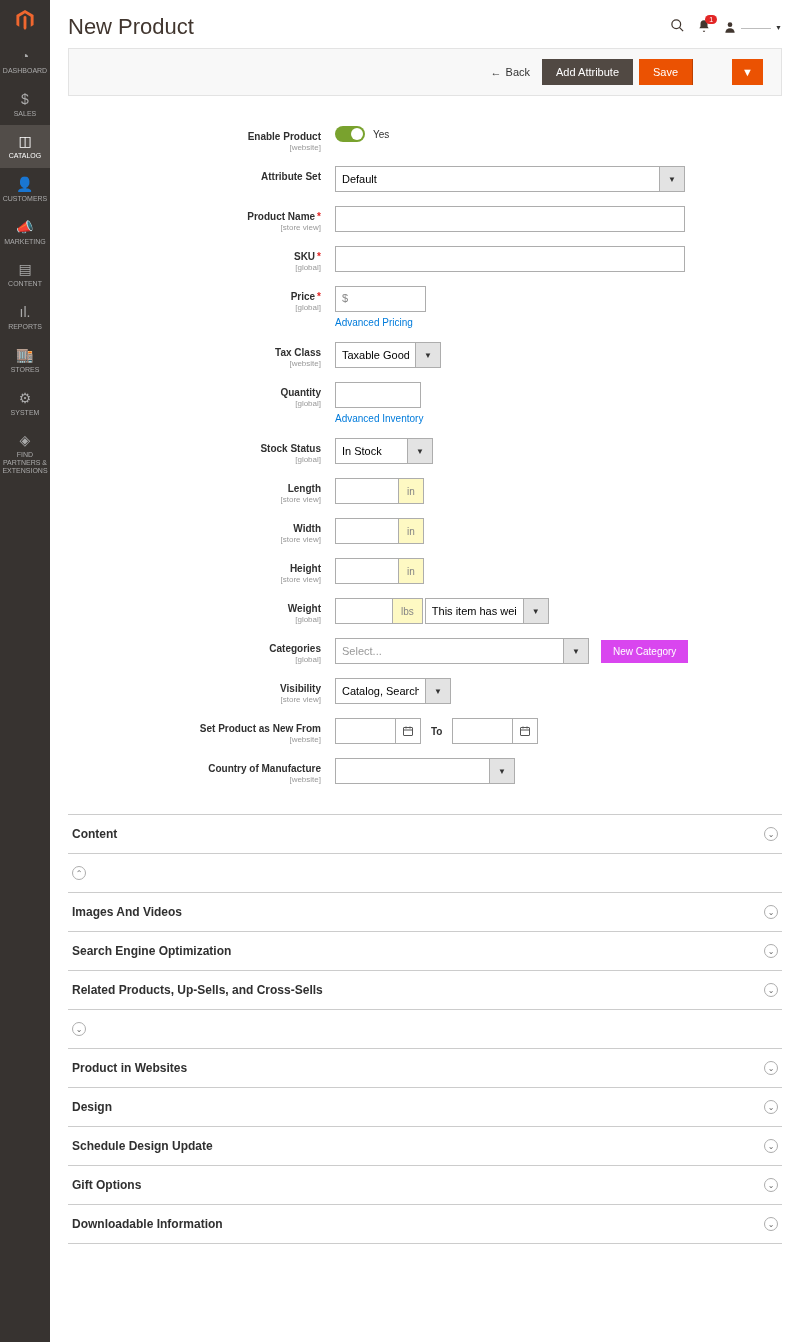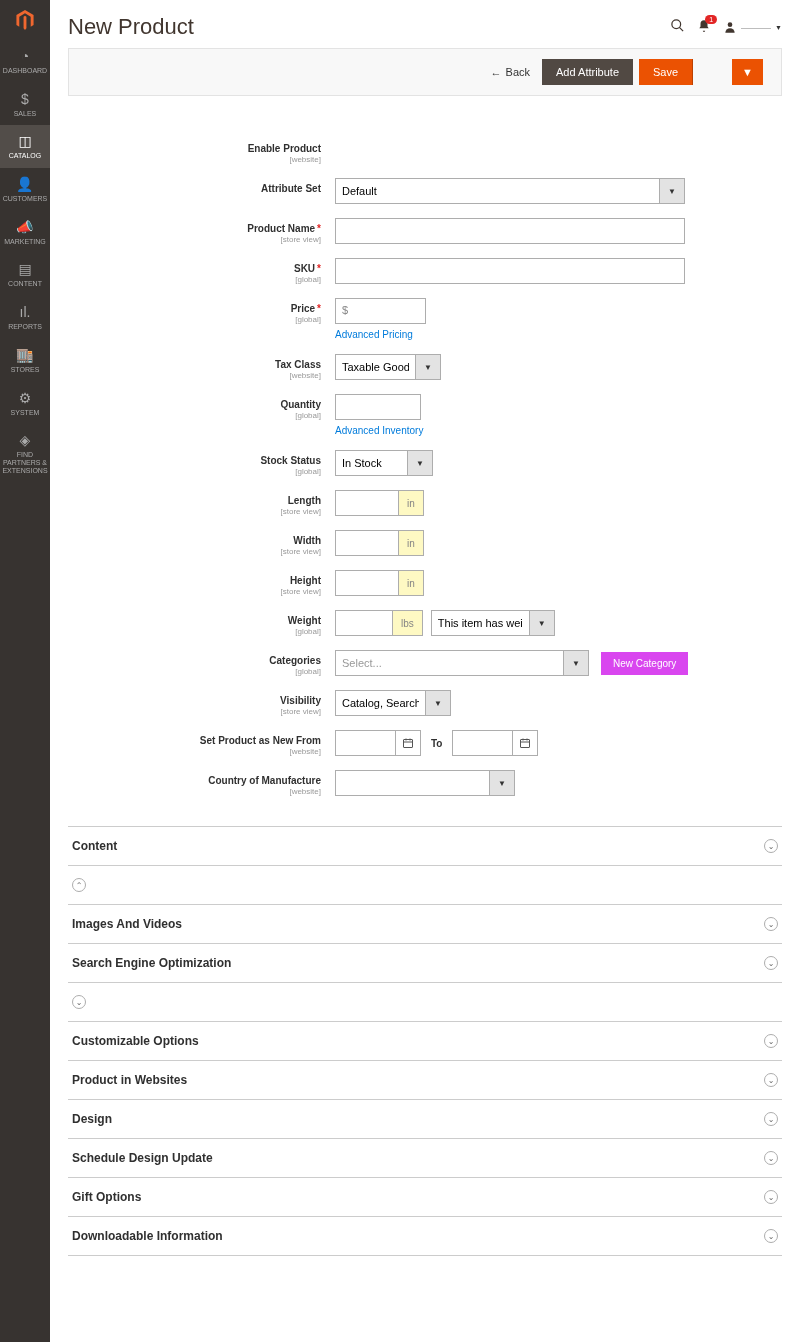--- a/index.html
+++ b/index.html
@@ -21,21 +21,21 @@
 .header .user .user-name { color: #aaa; font-size: 10px; }
 .actions-bar { background: #f8f8f8; border: 1px solid #e3e3e3; padding: 10px 18px; display: flex; justify-content: flex-end; align-items: center; gap: 6px; margin: 0 18px; }
 .actions-bar .back { color: #333; cursor: pointer; display: flex; align-items: center; gap: 4px; margin-right: 6px; font-size: 11px; }
 .btn { padding: 7px 14px; font-size: 11px; cursor: pointer; border: none; color: #fff; }
 .btn-dark { background: #514943; }
 .btn-primary { background: #eb5202; }
 .btn-split { display: flex; gap: 39px; }
 .btn-split .btn-primary { border-right: 1px solid rgba(0,0,0,0.2); }
 .btn-split .btn-toggle { background: #eb5202; color: #fff; padding: 7px 10px; cursor: pointer; }
 .content { padding: 30px 18px 0; }
-.form-area { max-width: 540px; margin: 12px auto; }
+.form-area { max-width: 540px; margin: 0 auto; }
 .field { display: flex; align-items: flex-start; margin-bottom: 14px; }
 .field .label-col { width: 180px; text-align: right; padding-right: 14px; padding-top: 5px; font-size: 10px; font-weight: 600; color: #303030; }
 .field .label-col .scope { display: block; font-weight: 400; color: #999; font-size: 8px; margin-top: 1px; }
 .field .label-col .req { color: #e22626; margin-left: 2px; }
 .field .input-col { flex: 1; }
 .toggle { display: inline-flex; align-items: center; gap: 8px; }
 .toggle .switch { width: 30px; height: 16px; background: #79a22e; border-radius: 8px; position: relative; cursor: pointer; }
 .toggle .switch .knob { width: 12px; height: 12px; background: #fff; border-radius: 50%; position: absolute; top: 2px; right: 2px; }
 .toggle .state { font-size: 10px; color: #303030; }
 .input, .select { border: 1px solid #adadad; background: #fff; font-size: 11px; padding: 5px 6px; height: 26px; }
@@ -154,20 +154,28 @@
         <button class="btn btn-primary">Save</button>
         <div class="btn-toggle">▼</div>
       </div>
     </div>
 
     <div class="content">
       <div class="form-area">
 
         <div class="field">
           <div class="label-col"><span>Enable Product</span><span class="scope">[website]</span></div>
+          <div class="input-col">
+            <div class="toggle">
+              <div class="switch">
+                  <div class="knob"></div>
+                </div>
+              <span class="state">Yes</span>
+            </div>
+          </div>
         </div>
 
         <div class="field">
           <div class="label-col"><span>Attribute Set</span></div>
           <div class="input-col">
             <div class="select-wrap">
               <input class="input" style="width: 324px;" readonly="" value="Default">
               <div class="select-btn">▼</div>
             </div>
           </div>
@@ -241,21 +249,21 @@
         <div class="field">
           <div class="label-col"><span>Height</span><span class="scope">[store view]</span></div>
           <div class="input-col"><div class="addon">
                 <input class="input" style="width: 64px;">
                 <span class="unit-right">in</span>
               </div></div>
         </div>
 
         <div class="field">
           <div class="label-col"><span>Weight</span><span class="scope">[global]</span></div>
-          <div class="input-col" style="display:flex;gap:8px;align-items:center">
+          <div class="input-col" style="display:flex;gap:2px;align-items:center">
             <div class="addon">
                 <input class="input" style="width: 58px;">
                 <span class="unit-right">lbs</span>
               </div>
             <div class="select-wrap">
               <input class="input" style="width: 98px;" readonly="" value="This item has weight">
               <div class="select-btn">▼</div>
             </div>
           </div>
         </div>
@@ -341,26 +349,26 @@
             </div>
           </div>
           <div class="section">
             <div class="section-header">
               <div class="section-title">Search Engine Optimization</div>
               <div class="collapse-icon">⌄</div>
             </div>
           </div>
           <div class="section">
             <div class="section-header">
-              <div class="collapse-icon">⌄</div>
-            </div>
-          </div>
-          <div class="section">
-            <div class="section-header">
-              <div class="section-title">Customizable Options</div>
+              <div class="section-title">Related Products, Up-Sells, and Cross-Sells</div>
+              <div class="collapse-icon">⌄</div>
+            </div>
+          </div>
+          <div class="section">
+            <div class="section-header">
               <div class="collapse-icon">⌄</div>
             </div>
           </div>
           <div class="section">
             <div class="section-header">
               <div class="section-title">Product in Websites</div>
               <div class="collapse-icon">⌄</div>
             </div>
           </div>
           <div class="section">

